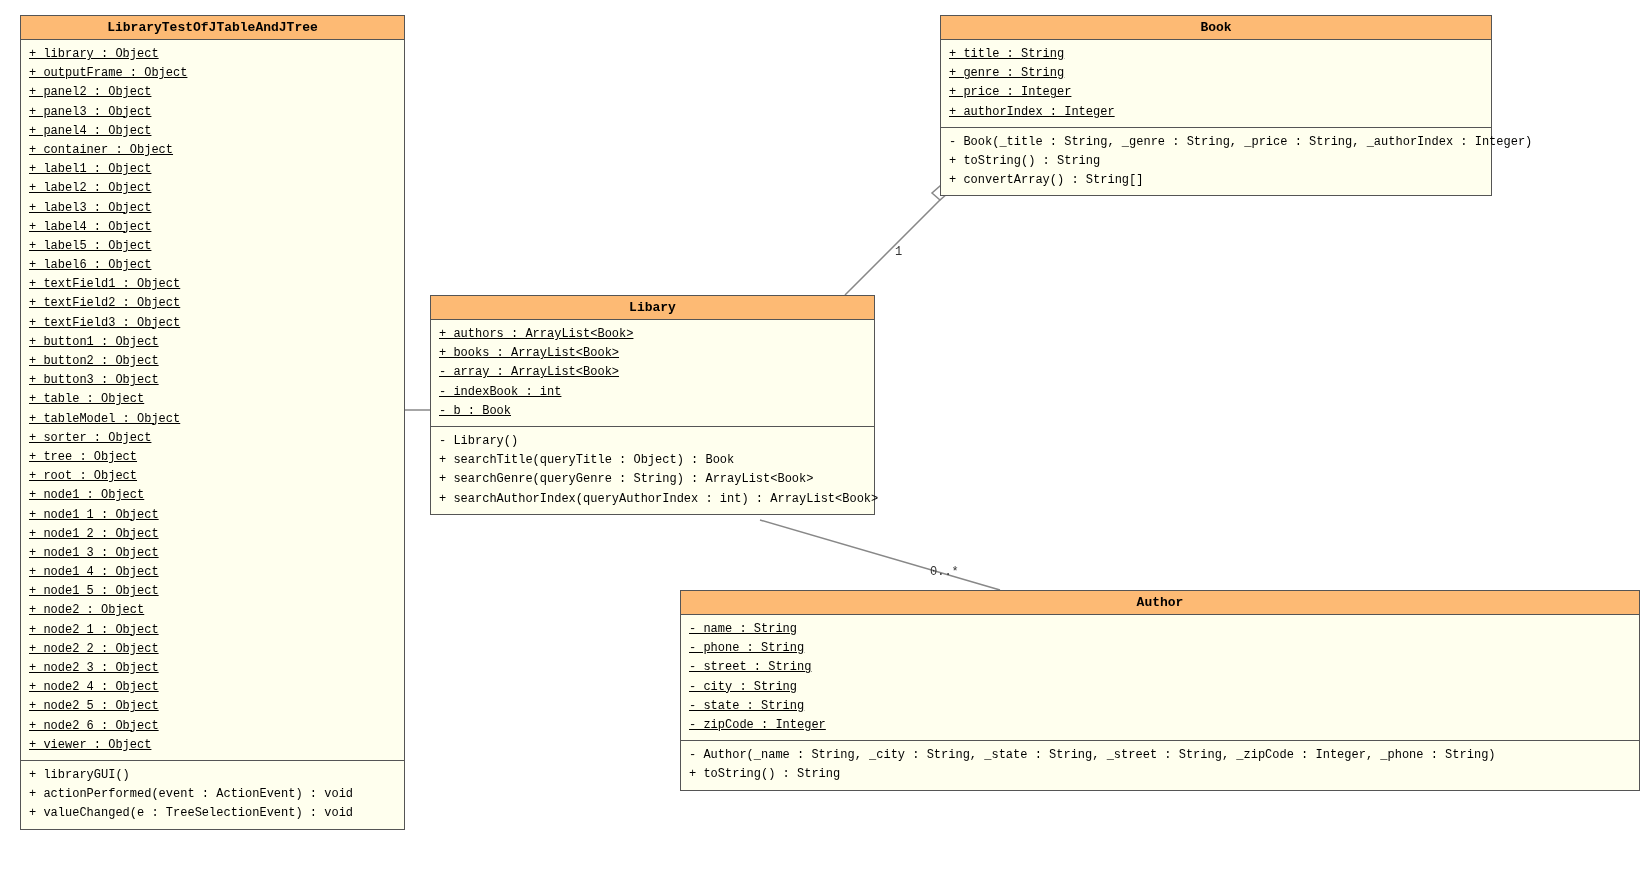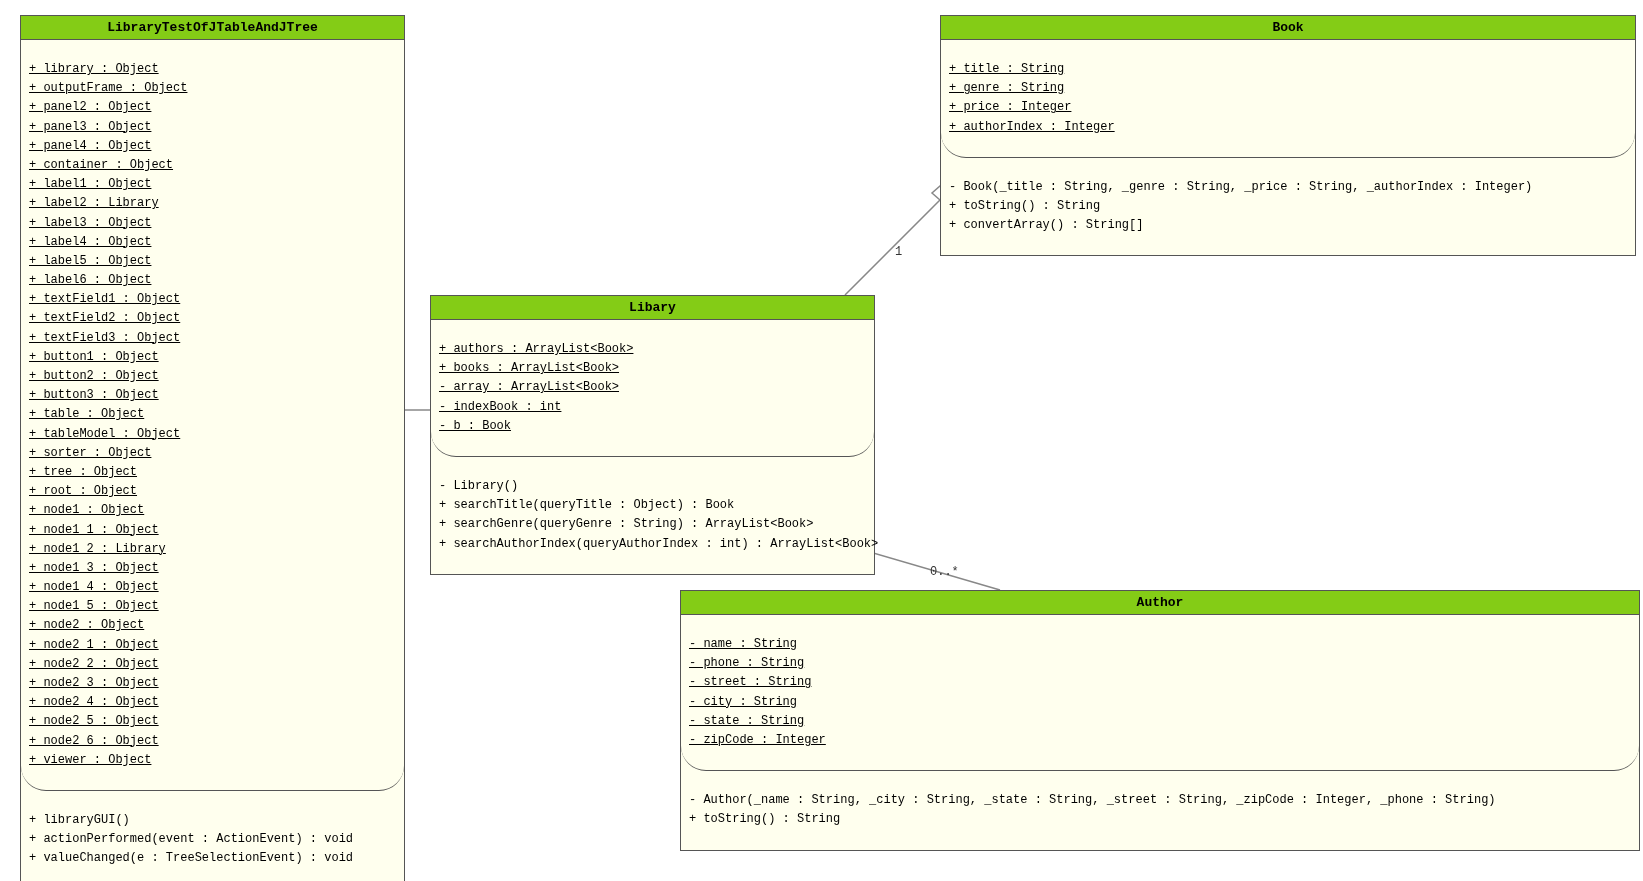--- a/index.html
+++ b/index.html
@@ -18,32 +18,31 @@
       height: 881px;
       background: white;
     }
     .uml-box {
       position: absolute;
       border: 1.5px solid #555;
       background: #ffffee;
       min-width: 120px;
     }
     .uml-header {
-      background: #84cc16;
+      background: #fdba74;
       border-bottom: 1.5px solid #555;
       padding: 4px 8px;
       text-align: center;
       font-weight: bold;
       font-size: 13px;
     }
     .uml-section {
-      padding: 20px 8px;
+      padding: 5px 8px;
       border-bottom: 1.5px solid #555;
       line-height: 1.6;
-      border-radius: 25px;
     }
     .uml-section:last-child {
       border-bottom: none;
     }
     .uml-line {
       white-space: nowrap;
       font-size: 12px;
       text-decoration: underline;
       cursor: default;
     }
@@ -86,59 +85,59 @@
   <div class="uml-box" style="left: 20px; top: 15px; width: 385px;">
     <div class="uml-header">LibraryTestOfJTableAndJTree</div>
     <div class="uml-section">
       <div class="uml-line">+ library : Object</div>
       <div class="uml-line">+ outputFrame : Object</div>
       <div class="uml-line">+ panel2 : Object</div>
       <div class="uml-line">+ panel3 : Object</div>
       <div class="uml-line">+ panel4 : Object</div>
       <div class="uml-line">+ container : Object</div>
       <div class="uml-line">+ label1 : Object</div>
-      <div class="uml-line">+ label2 : Library</div>
+      <div class="uml-line">+ label2 : Object</div>
       <div class="uml-line">+ label3 : Object</div>
       <div class="uml-line">+ label4 : Object</div>
       <div class="uml-line">+ label5 : Object</div>
       <div class="uml-line">+ label6 : Object</div>
       <div class="uml-line">+ textField1 : Object</div>
       <div class="uml-line">+ textField2 : Object</div>
       <div class="uml-line">+ textField3 : Object</div>
       <div class="uml-line">+ button1 : Object</div>
       <div class="uml-line">+ button2 : Object</div>
       <div class="uml-line">+ button3 : Object</div>
       <div class="uml-line">+ table : Object</div>
       <div class="uml-line">+ tableModel : Object</div>
       <div class="uml-line">+ sorter : Object</div>
       <div class="uml-line">+ tree : Object</div>
       <div class="uml-line">+ root : Object</div>
       <div class="uml-line">+ node1 : Object</div>
       <div class="uml-line">+ node1_1 : Object</div>
-      <div class="uml-line">+ node1_2 : Library</div>
+      <div class="uml-line">+ node1_2 : Object</div>
       <div class="uml-line">+ node1_3 : Object</div>
       <div class="uml-line">+ node1_4 : Object</div>
       <div class="uml-line">+ node1_5 : Object</div>
       <div class="uml-line">+ node2 : Object</div>
       <div class="uml-line">+ node2_1 : Object</div>
       <div class="uml-line">+ node2_2 : Object</div>
       <div class="uml-line">+ node2_3 : Object</div>
       <div class="uml-line">+ node2_4 : Object</div>
       <div class="uml-line">+ node2_5 : Object</div>
       <div class="uml-line">+ node2_6 : Object</div>
       <div class="uml-line">+ viewer : Object</div>
     </div>
     <div class="uml-section">
       <div class="uml-line no-underline">+ libraryGUI()</div>
       <div class="uml-line no-underline">+ actionPerformed(event : ActionEvent) : void</div>
       <div class="uml-line no-underline">+ valueChanged(e : TreeSelectionEvent) : void</div>
     </div>
   </div>
 
-  <div class="uml-box" style="left: 940px; top: 15px; width: 696px;">
+  <div class="uml-box" style="left: 940px; top: 15px; width: 552px;">
     <div class="uml-header">Book</div>
     <div class="uml-section">
       <div class="uml-line">+ title : String</div>
       <div class="uml-line">+ genre : String</div>
       <div class="uml-line">+ price : Integer</div>
       <div class="uml-line">+ authorIndex : Integer</div>
     </div>
     <div class="uml-section">
       <div class="uml-line no-underline">- Book(_title : String, _genre : String, _price : String, _authorIndex : Integer)</div>
       <div class="uml-line no-underline">+ toString() : String</div>

